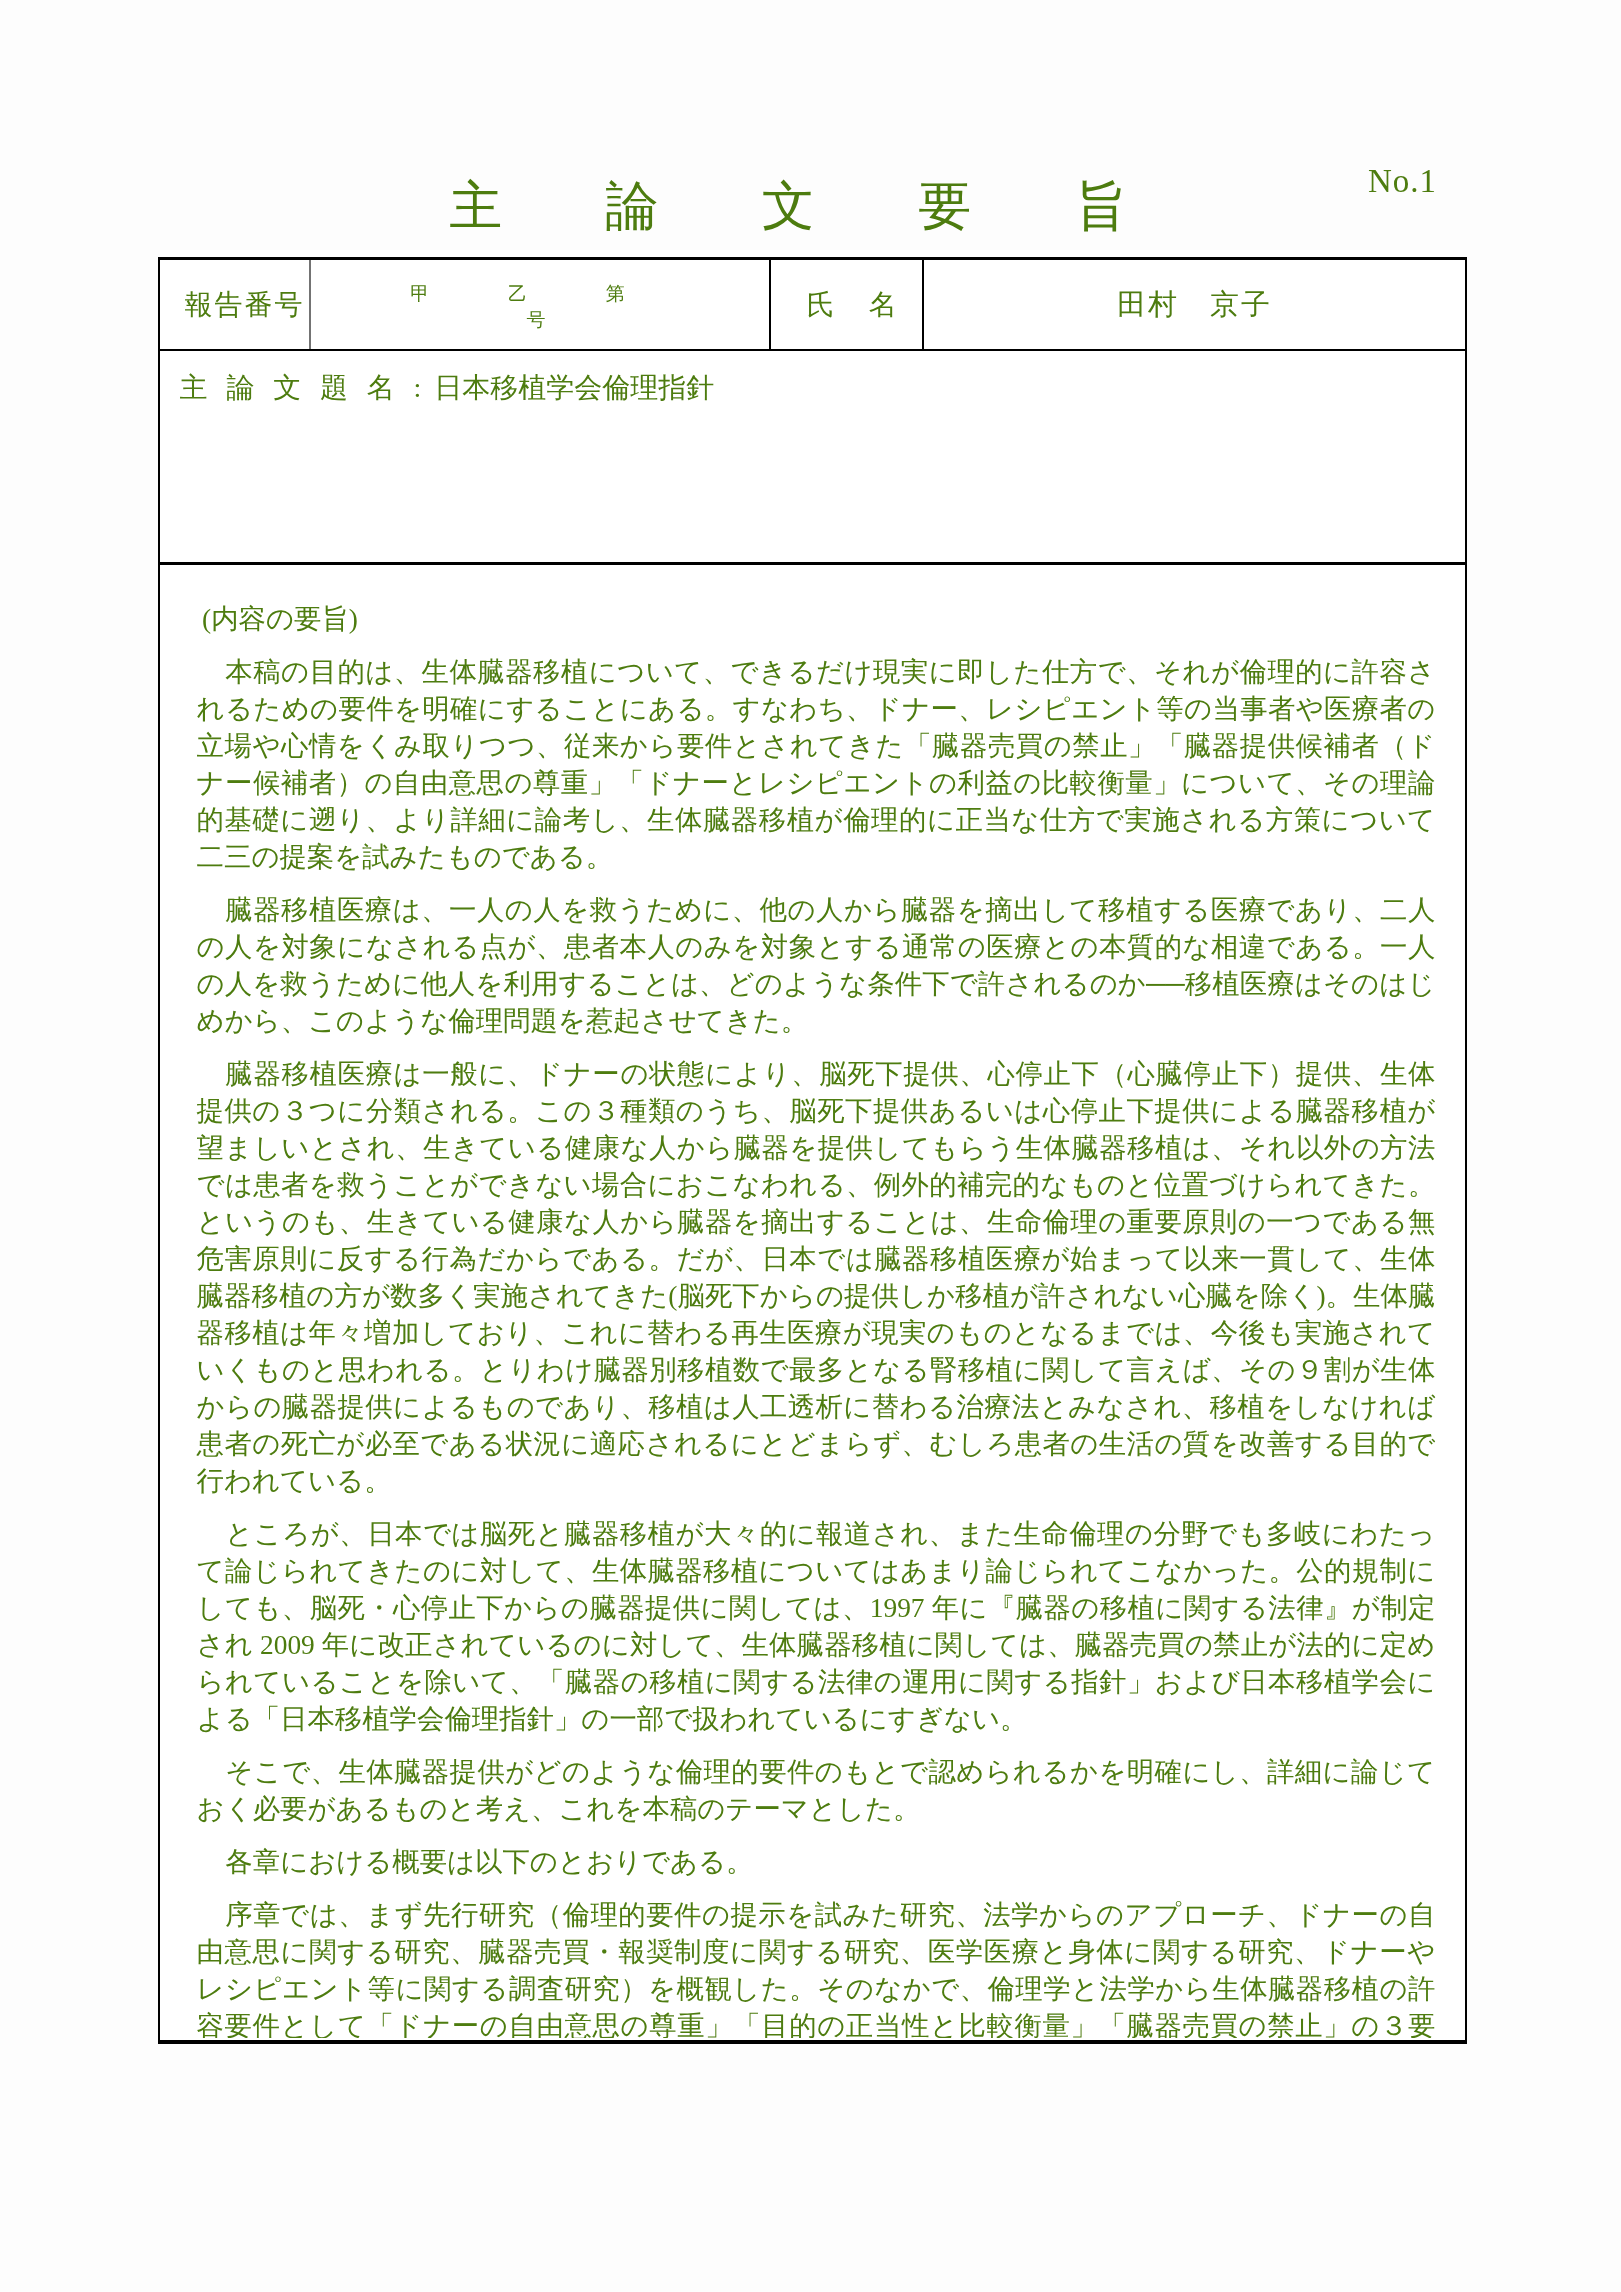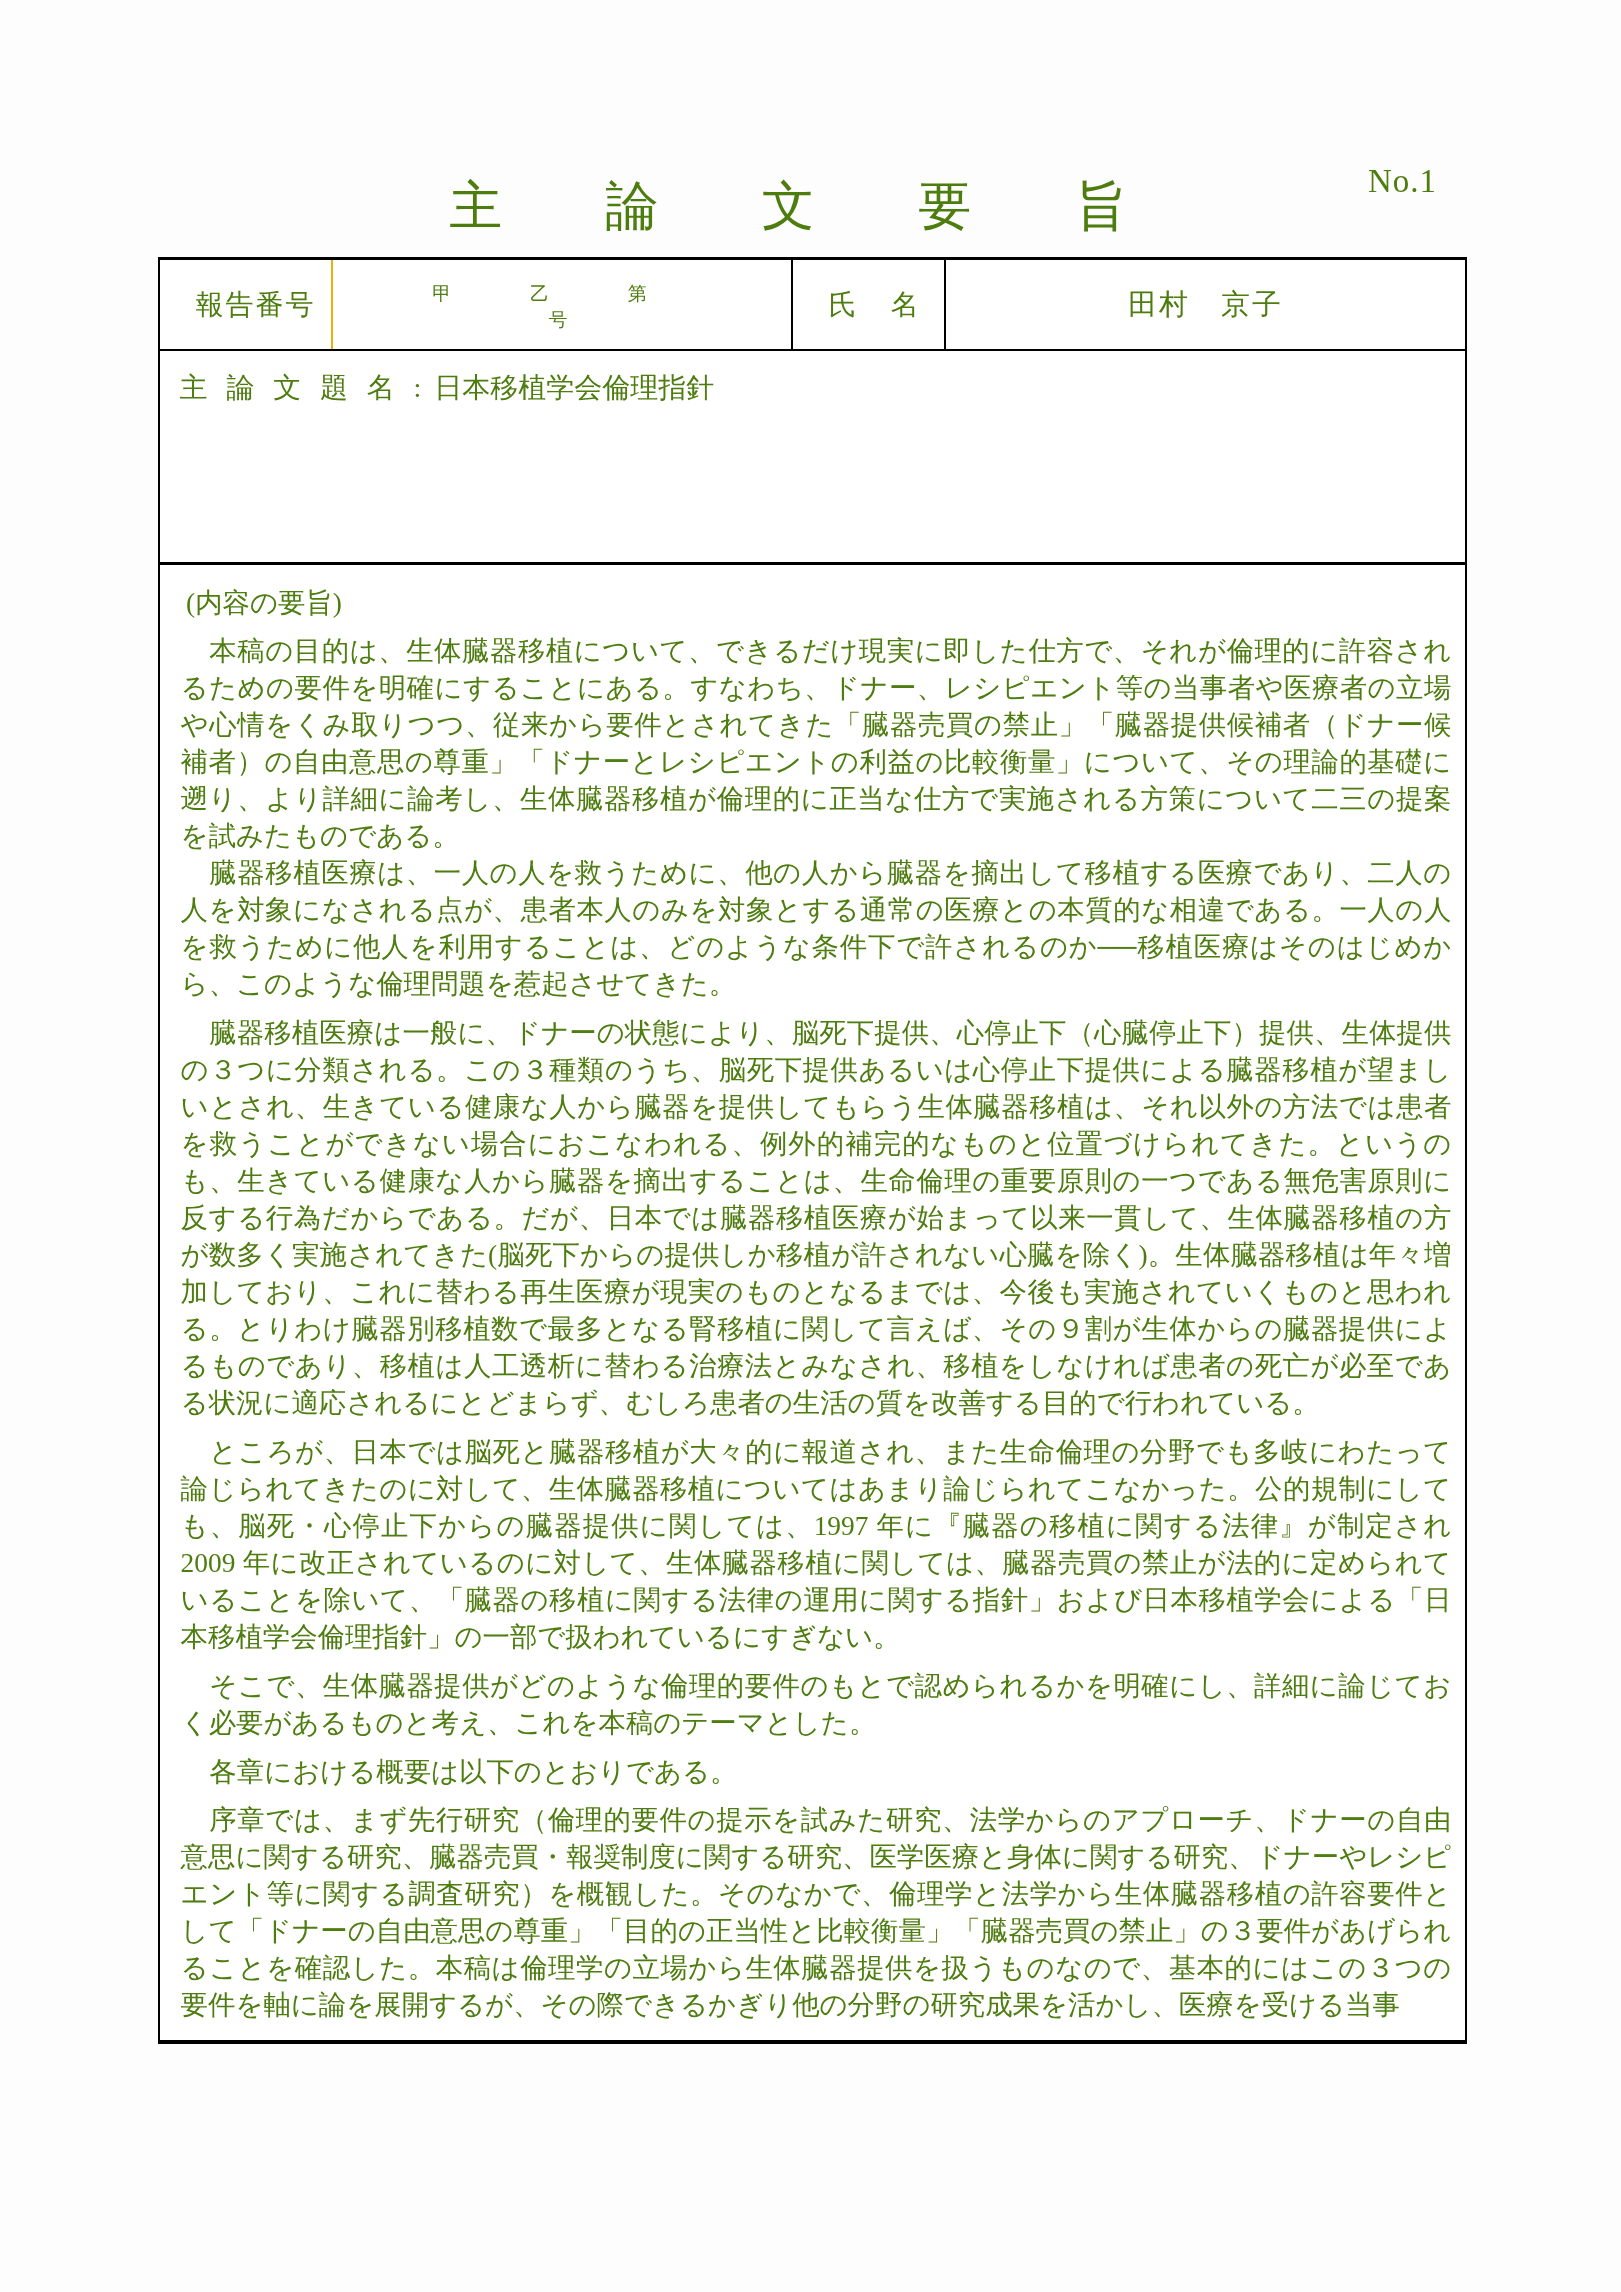--- a/index.html
+++ b/index.html
@@ -60,22 +60,22 @@
     border-bottom: 2px solid #000;
     font-size: 28px;
   }
   .row1 .cell {
     box-sizing: border-box;
     display: flex;
     align-items: center;
     justify-content: center;
   }
   .c-report-label {
-    width: 173px;
-    border-right: 2px solid #eab308;
+    width: 151px;
+    border-right: 2px solid #737373;
     letter-spacing: 2px;
     padding-left: 20px;
   }
   .c-report-value {
     width: 460px;
     border-right: 2px solid #000;
     justify-content: space-between;
     padding: 4px 61px 0 53px;
     font-size: 19px;
     flex-direction: column;
@@ -105,21 +105,21 @@
   .row3 {
     box-sizing: border-box;
     height: 1473px;
     padding: 19.6px 13.7px 0 20.6px;
     font-size: 27.4px;
     line-height: 37px;
     text-align: justify;
     text-justify: inter-character;
     overflow: hidden;
   }
-  .row3 p { margin: 0; }
+  .row3 p { margin: 16px; }
   .row3 p.heading { text-indent: 0.2em; }
   .row3 p.para { text-indent: 1.05em; }
   .row3 p.para + p.para, .row3 p.heading + p.para + p.para { }
   .row3 p.gap { margin-top: 11.8px; }
 </style>
 </head>
 <body>
 
 <div class="page">
 

